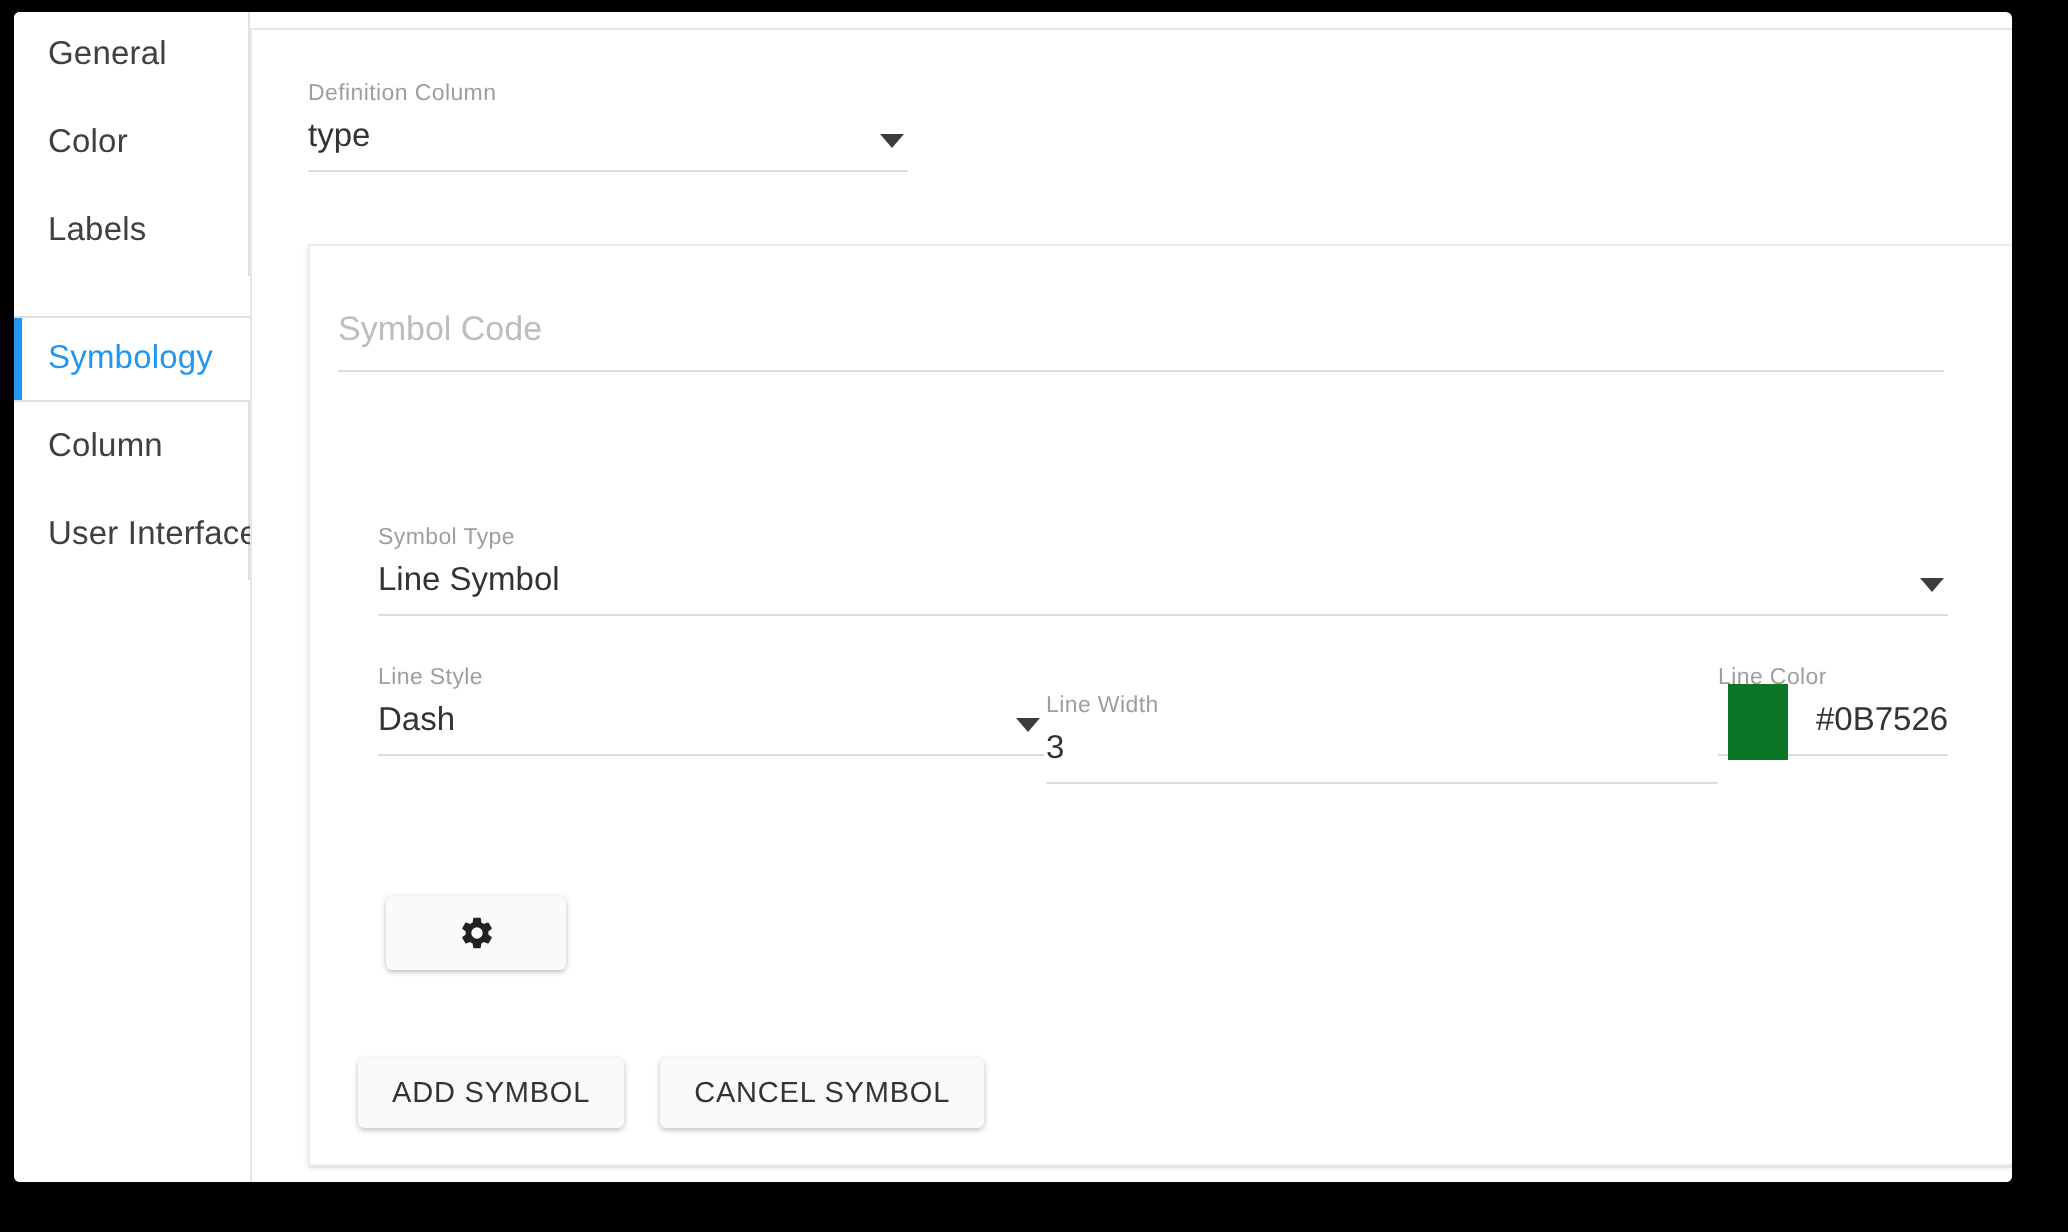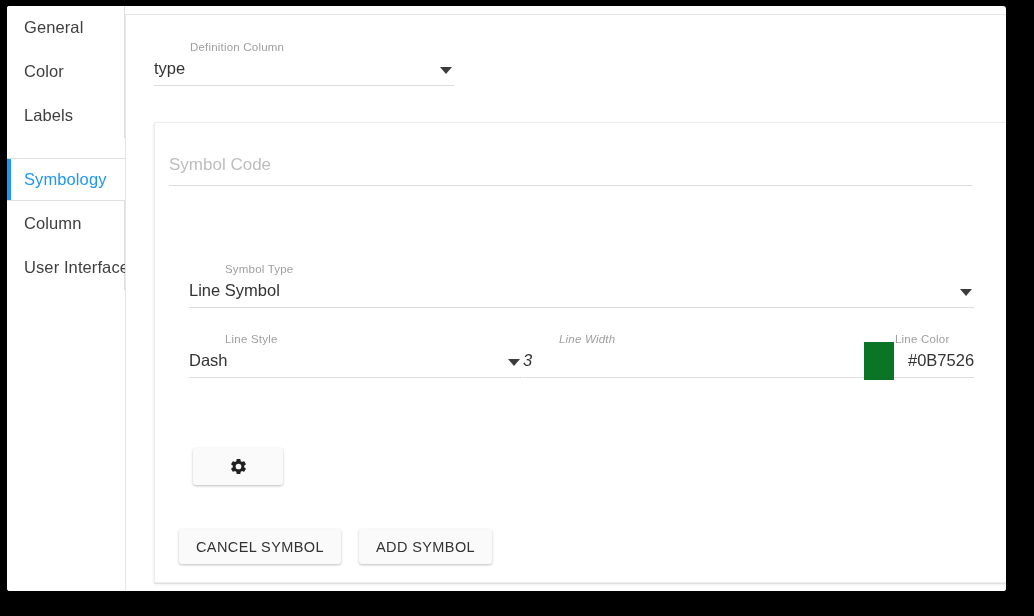--- a/index.html
+++ b/index.html
@@ -108,21 +108,20 @@
   .field {
     position: absolute;
     box-sizing: border-box;
   }
   .field .field-label {
     display: block;
     font-size: 11.5px;
     color: #9e9e9e;
     letter-spacing: 0.2px;
     margin-bottom: 6px;
-    margin-left: 36px;
   }
   .field .field-value {
     display: block;
     font-size: 16.5px;
     color: #333333;
     padding-bottom: 7px;
     border-bottom: 1px solid #dcdcdc;
     white-space: nowrap;
     overflow: hidden;
   }
@@ -159,21 +158,21 @@
   }
 
   #symbol-code-field { left: 14px; top: 32px; width: 803px; }
   #symbol-code-field .field-value {
     font-size: 17px;
     padding-bottom: 10px;
   }
 
   #symbol-type-field { left: 34px; top: 140px; width: 785px; }
   #line-style-field  { left: 34px; top: 210px; width: 333px; }
-  #line-width-field  { left: 368px; top: 210px; width: 336px; font-style: italic; }
+  #line-width-field  { left: 368px; top: 224px; width: 336px; }
   #line-color-field  { left: 704px; top: 210px; width: 115px; }
 
   
   #line-color-field .color-row {
     display: flex;
     align-items: center;
     padding-bottom: 7px;
     border-bottom: 1px solid #dcdcdc;
   }
   .color-swatch {
@@ -314,21 +313,21 @@
 
         <button class="icon-button">
           <span>
             <svg width="19" height="19" viewBox="0 0 24 24" aria-hidden="true">
               <path fill="#212121" d="M19.14 12.94c.04-.3.06-.61.06-.94s-.02-.64-.07-.94l2.03-1.58a.49.49 0 0 0 .12-.61l-1.92-3.32a.49.49 0 0 0-.59-.22l-2.39.96a7.03 7.03 0 0 0-1.62-.94l-.36-2.54a.48.48 0 0 0-.48-.41h-3.84a.48.48 0 0 0-.47.41l-.36 2.54c-.59.24-1.13.57-1.62.94l-2.39-.96a.48.48 0 0 0-.59.22L2.74 8.87a.48.48 0 0 0 .12.61l2.03 1.58c-.05.3-.09.63-.09.94s.02.64.07.94l-2.03 1.58a.49.49 0 0 0-.12.61l1.92 3.32c.12.22.37.29.59.22l2.39-.96c.5.38 1.03.7 1.62.94l.36 2.54c.5.24.24.41.48.41h3.84c.24 0 .44-.17.47-.41l.36-2.54c.59-.24 1.13-.56 1.62-.94l2.39.96c.22.08.47 0 .59-.22l1.92-3.32a.49.49 0 0 0-.12-.61l-2.0-1.58zM12 15.6A3.6 3.6 0 1 1 12 8.4a3.6 3.6 0 0 1 0 7.2z"></path>
             </svg>
           </span>
         </button>
 
         <div class="button-row">
+          <button class="flat-button">ADD SYMBOL</button>
           <button class="flat-button">CANCEL SYMBOL</button>
-          <button class="flat-button">ADD SYMBOL</button>
         </div>
 
       </div>
     </div>
 
   </div>
 </div>
 
 </body></html>

